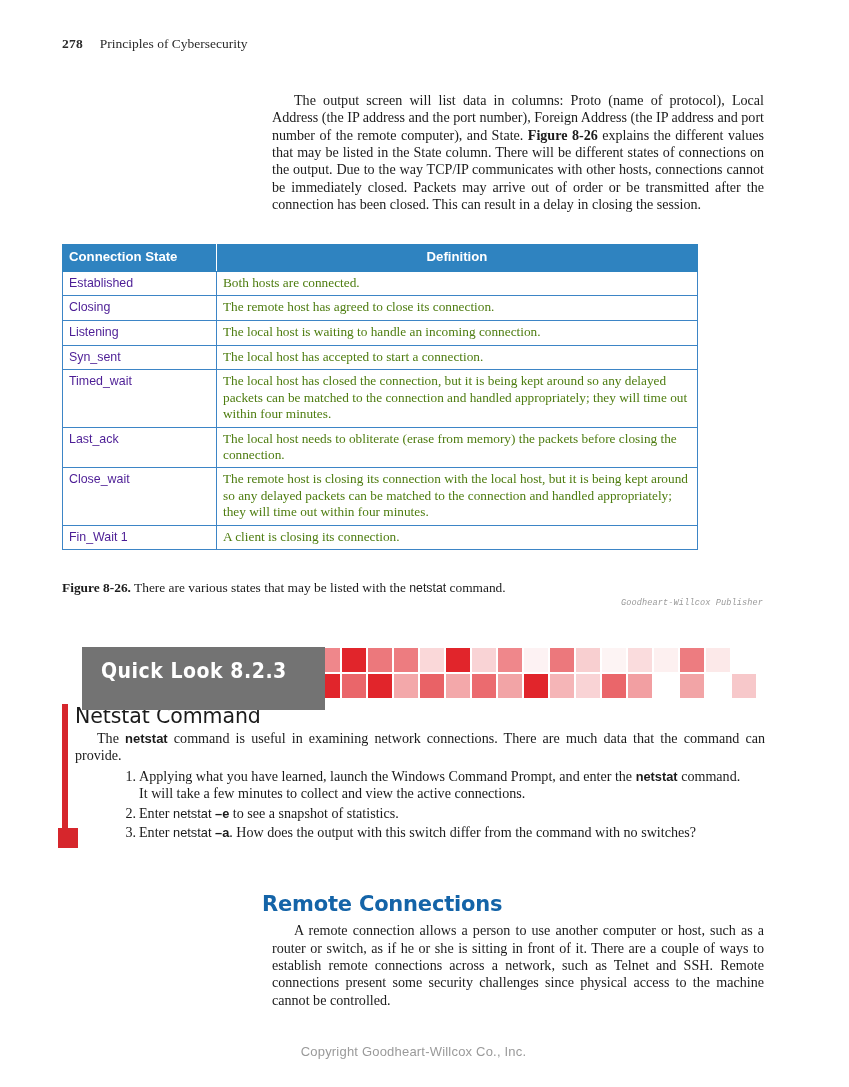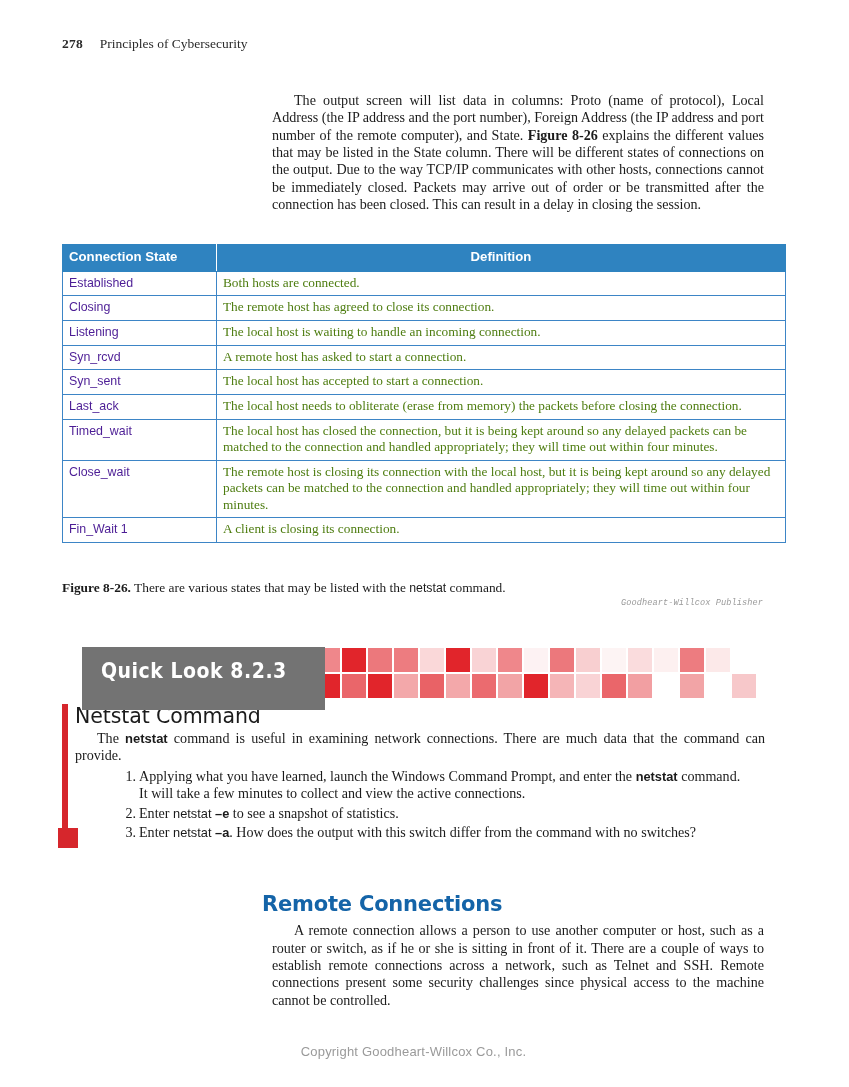--- a/index.html
+++ b/index.html
@@ -47,21 +47,21 @@
     text-indent: 22px;
     color: #1b1b1b;
   }
   .intro-para b { font-weight: bold; }
 
   
   .state-table {
     position: absolute;
     left: 62px;
     top: 244px;
-    width: 724px;
+    width: 636px;
     border-collapse: collapse;
     table-layout: fixed;
     padding-left: 46px;
   }
   .state-table th,
   .state-table td {
     border: 1px solid #3d85c6;
     vertical-align: top;
     padding: 3px 6px 4px 6px;
   }
@@ -307,34 +307,30 @@
     </tr>
     <tr>
       <td class="state-cell">Closing</td>
       <td class="def-cell">The remote host has agreed to close its connection.</td>
     </tr>
     <tr>
       <td class="state-cell">Listening</td>
       <td class="def-cell">The local host is waiting to handle an incoming connection.</td>
     </tr>
     <tr>
-      <td class="state-cell">Syn_rcvd</td>
-      <td class="def-cell">A remote host has asked to start a connection.</td>
-    </tr>
-    <tr>
       <td class="state-cell">Syn_sent</td>
       <td class="def-cell">The local host has accepted to start a connection.</td>
     </tr>
     <tr>
+      <td class="state-cell">Timed_wait</td>
+      <td class="def-cell">The local host has closed the connection, but it is being kept around so any delayed packets can be matched to the connection and handled appropriately; they will time out within four minutes.</td>
+    </tr>
+    <tr>
       <td class="state-cell">Last_ack</td>
       <td class="def-cell">The local host needs to obliterate (erase from memory) the packets before closing the connection.</td>
-    </tr>
-    <tr>
-      <td class="state-cell">Timed_wait</td>
-      <td class="def-cell">The local host has closed the connection, but it is being kept around so any delayed packets can be matched to the connection and handled appropriately; they will time out within four minutes.</td>
     </tr>
     <tr>
       <td class="state-cell">Close_wait</td>
       <td class="def-cell">The remote host is closing its connection with the local host, but it is being kept around so any delayed packets can be matched to the connection and handled appropriately; they will time out within four minutes.</td>
     </tr>
     <tr>
       <td class="state-cell">Fin_Wait 1</td>
       <td class="def-cell">A client is closing its connection.</td>
     </tr>
   </tbody>

